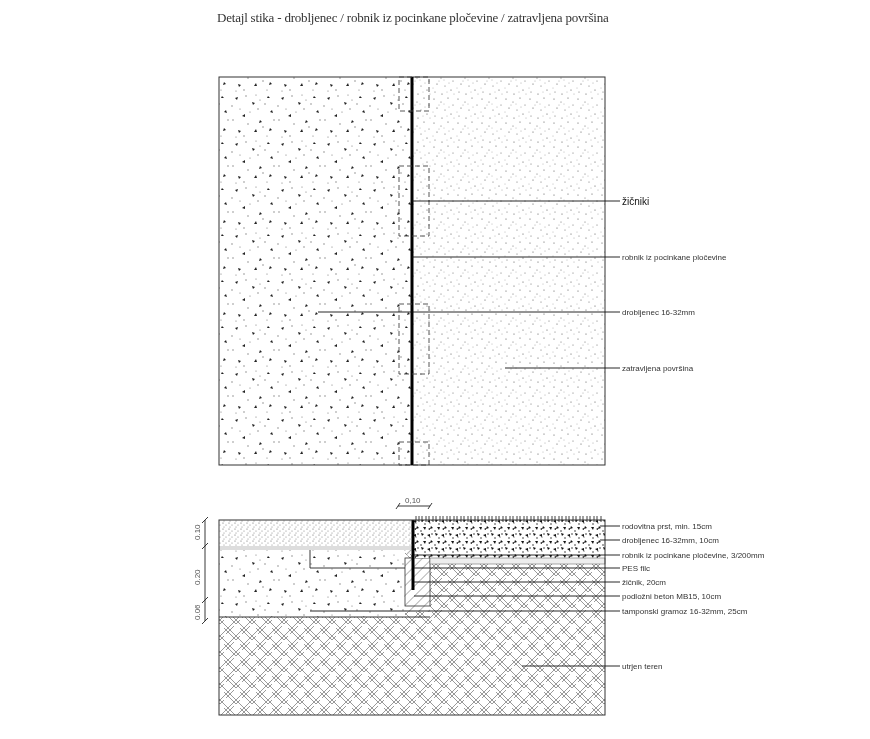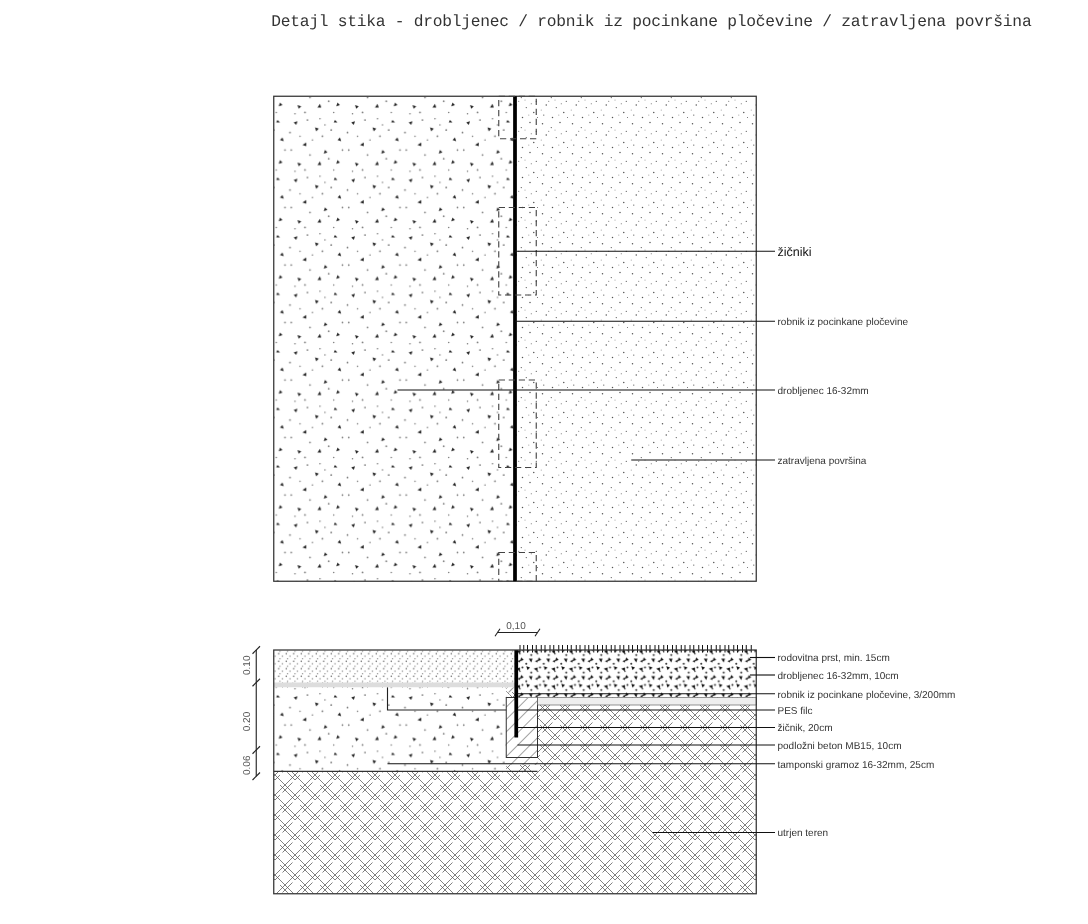--- a/index.html
+++ b/index.html
@@ -1,17 +1,17 @@
 <!DOCTYPE html>
 <html><head>
 <meta charset="utf-8">
 <style>
   html, body { margin: 0; padding: 0; background: #ffffff; }
   body { width: 870px; height: 739px; position: relative; overflow: hidden; font-family: "Liberation Sans", sans-serif; color: #222; }
-  .title { position: absolute; left: 217px; top: 10px; font-size: 13px; letter-spacing: -0.2px; color: #333; font-family: Liberation Mono, monospace; }
+  .title { position: absolute; left: 217px; top: 10px; font-size: 13px; letter-spacing: -0.2px; color: #333; font-family: Liberation Serif, serif; }
   svg.drawing { position: absolute; left: 0; top: 0; }
   .lbl { font-family: "Liberation Sans", sans-serif; font-size: 8px; fill: #333; }
   .lbl-lg { font-family: "Liberation Sans", sans-serif; font-size: 10px; fill: #111; }
   .dim { font-family: "Liberation Sans", sans-serif; font-size: 8px; fill: #555; }
 </style>
 </head>
 <body>
 
 <div class="title">Detajl stika - drobljenec / robnik iz pocinkane pločevine / zatravljena površina</div>
 

